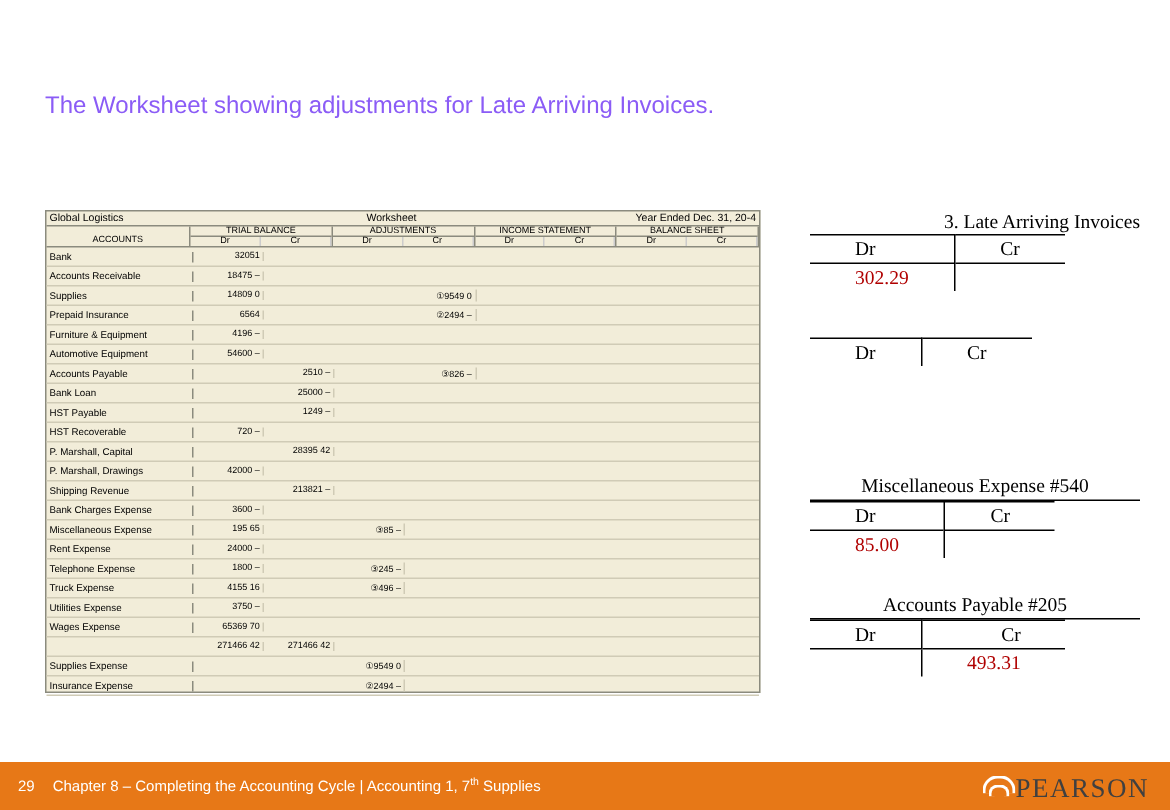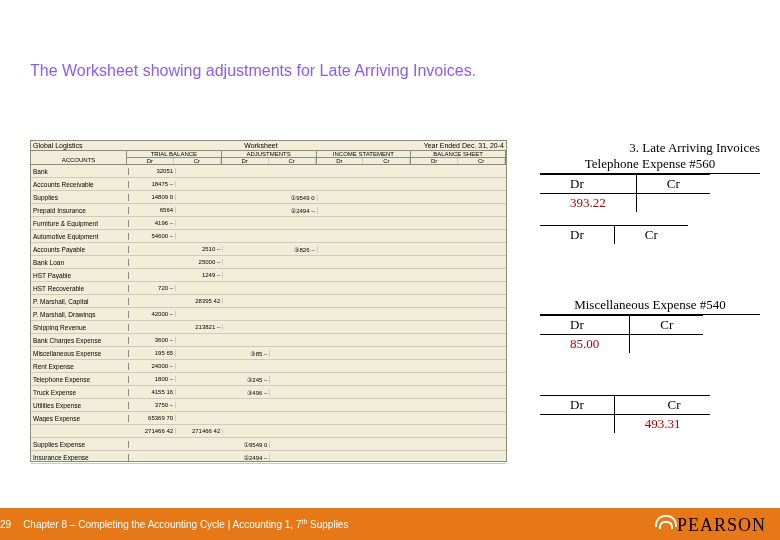--- a/index.html
+++ b/index.html
@@ -20,26 +20,26 @@
 .ledger{position:absolute;font-family:'Times New Roman',serif}
 .ledger .lt{font-size:13px;text-align:right}
 .ledger .acct{font-size:13px;text-align:center;border-bottom:1px solid #000;padding:0 4px 1px}
 .ledger table{border-collapse:collapse;margin-top:0}
 .ledger td{font-size:13px;padding:1px 30px;vertical-align:top}
 .ledger td.dr{border-right:1px solid #000;border-top:1px solid #000;text-align:left}
 .ledger td.cr{border-top:1px solid #000;text-align:right}
 .red{color:#b00000}
 .l1{left:540px;top:140px;width:220px}
 .l2{left:540px;top:225px;width:220px}
-.l3{left:540px;top:297px;width:220px}
+.l3{left:540px;top:316px;width:220px}
 .l4{left:540px;top:395px;width:220px}
 .footer{position:absolute;left:0;bottom:0;width:780px;height:32px;background:#e77817;display:flex;align-items:center}
-.pgnum{color:#fff;font-size:10px;}
+.pgnum{color:#fff;font-size:10px;margin-left:12px}
 .ftxt{color:#fff;font-size:10px;margin-left:12px}
-.plogo{position:absolute;right:14px;bottom:4px;display:flex;color:#000000;font-family:'Times New Roman',serif;font-size:18px;letter-spacing:1px}
+.plogo{position:absolute;right:14px;bottom:4px;display:flex;align-items:center;color:#404040;font-family:'Times New Roman',serif;font-size:18px;letter-spacing:1px}
 .plogo .ico{display:inline-block;width:18px;height:18px;margin-right:4px;position:relative}
 .plogo .ico::before{content:"";position:absolute;width:18px;height:10px;border:2px solid #fff;border-bottom:none;border-radius:10px 10px 0 0;top:0;left:0}
 .plogo .ico::after{content:"";position:absolute;width:10px;height:6px;border:2px solid #fff;border-bottom:none;border-radius:6px 6px 0 0;top:6px;left:4px}
 .sup{font-size:7px;vertical-align:super}
 </style>
 </head>
 <body>
 
 <div class="slide">
   <div class="subtitle">The Worksheet showing adjustments for Late Arriving Invoices.</div>
@@ -321,29 +321,28 @@
           <div class="c"></div>
           <div class="c"></div>
           <div class="c"></div>
           <div class="c"></div>
         </div>
       </div>
   </div>
 
   <div class="ledger l1">
     <div class="lt">3. Late Arriving Invoices</div>
-    <div class="acct">Telephone Expense #560</div>
     <table>
         <tbody>
           <tr>
             <td class="dr">Dr</td>
             <td class="cr">Cr</td>
           </tr>
     <tr>
-            <td class="dr red">393.22</td>
+            <td class="dr red">302.29</td>
             <td class="cr red"></td>
           </tr>
         </tbody>
       </table>
   </div>
   <div class="ledger l2">
     <table>
         <tbody>
           <tr>
             <td class="dr">Dr</td>
@@ -361,20 +360,21 @@
             <td class="cr">Cr</td>
           </tr>
     <tr>
             <td class="dr red">85.00</td>
             <td class="cr red"></td>
           </tr>
         </tbody>
       </table>
   </div>
   <div class="ledger l4">
+    <div class="acct">Accounts Payable #205</div>
     <table>
         <tbody>
           <tr>
             <td class="dr">Dr</td>
             <td class="cr">Cr</td>
           </tr>
     <tr>
             <td class="dr red"></td>
             <td class="cr red">493.31</td>
           </tr>

